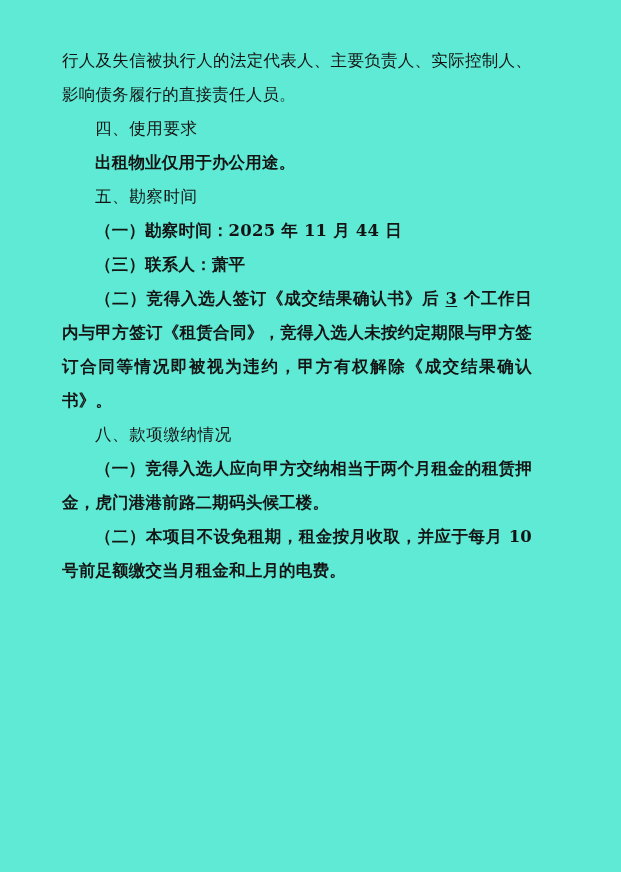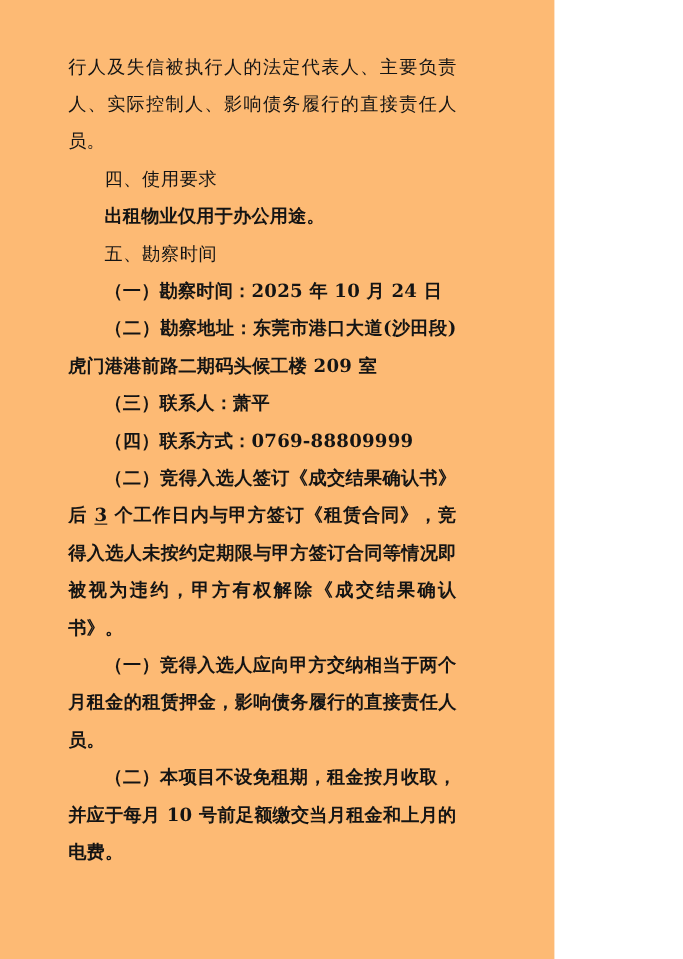--- a/index.html
+++ b/index.html
@@ -9,23 +9,23 @@
   body {
     width: 621px;
     height: 872px;
     background: #ffffff;
     font-family: "DejaVu Serif", "Liberation Serif", serif;
     color: #1a1a1a;
     overflow: hidden;
   }
   .page {
     position: relative;
-    width: 504px;
+    width: 621px;
     height: 872px;
-    background: #fdba74;
+    background: #5eead4;
     box-sizing: border-box;
     padding: 44px 89px 40px 62px;
   }
   .doc-body {
     font-size: 16.5px;
     line-height: 2.06;
     text-align: justify;
     text-justify: inter-ideograph;
     letter-spacing: 0.2px;
     color: #141414;
@@ -51,21 +51,20 @@
 </style>
 </head>
 <body>
 
 <div class="page">
   <div class="doc-body" id="doc-body">
       <p class="para ">行人及失信被执行人的法定代表人、主要负责人、实际控制人、影响债务履行的直接责任人员。</p>
       <p class="para heading">四、使用要求</p>
       <p class="para indent1">出租物业仅用于办公用途。</p>
       <p class="para heading">五、勘察时间</p>
-      <p class="para indent1">（一）勘察时间：2025 年 10 月 24 日</p>
-      <p class="para indent1">（二）勘察地址：东莞市港口大道(沙田段)虎门港港前路二期码头候工楼 209 室</p>
+      <p class="para indent1">（一）勘察时间：2025 年 11 月 44 日</p>
       <p class="para indent1">（三）联系人：萧平</p>
-      <p class="para indent1">（四）联系方式：0769-88809999</p>
       <p class="para indent1"><span>（二）竞得入选人签订《成交结果确认书》后 </span><span class="u">3</span><span> 个工作日内与甲方签订《租赁合同》，竞得入选人未按约定期限与甲方签订合同等情况即被视为违约，甲方有权解除《成交结果确认书》。</span></p>
-      <p class="para indent1">（一）竞得入选人应向甲方交纳相当于两个月租金的租赁押金，影响债务履行的直接责任人员。</p>
+      <p class="para heading">八、款项缴纳情况</p>
+      <p class="para indent1">（一）竞得入选人应向甲方交纳相当于两个月租金的租赁押金，虎门港港前路二期码头候工楼。</p>
       <p class="para indent1">（二）本项目不设免租期，租金按月收取，并应于每月 10 号前足额缴交当月租金和上月的电费。</p>
     </div>
 </div>
 
 </body></html>

